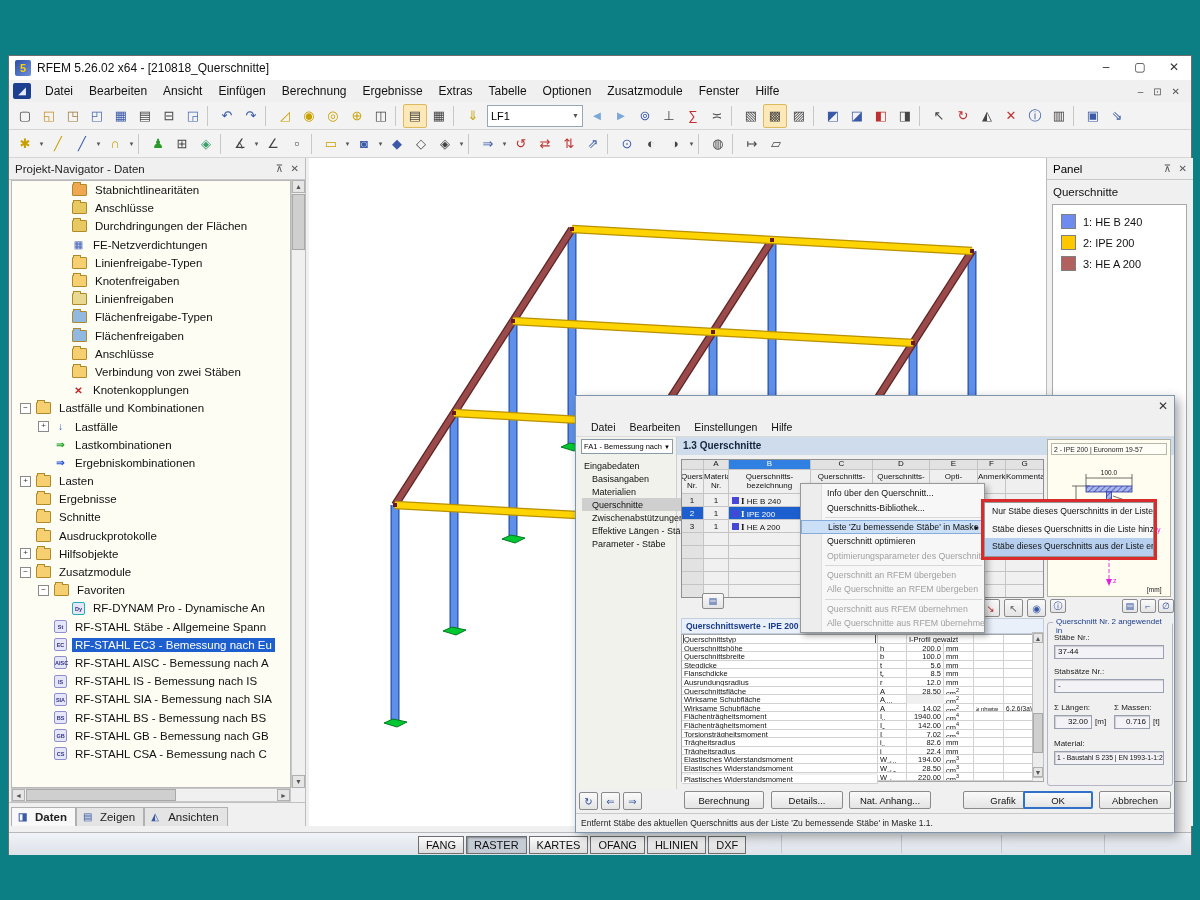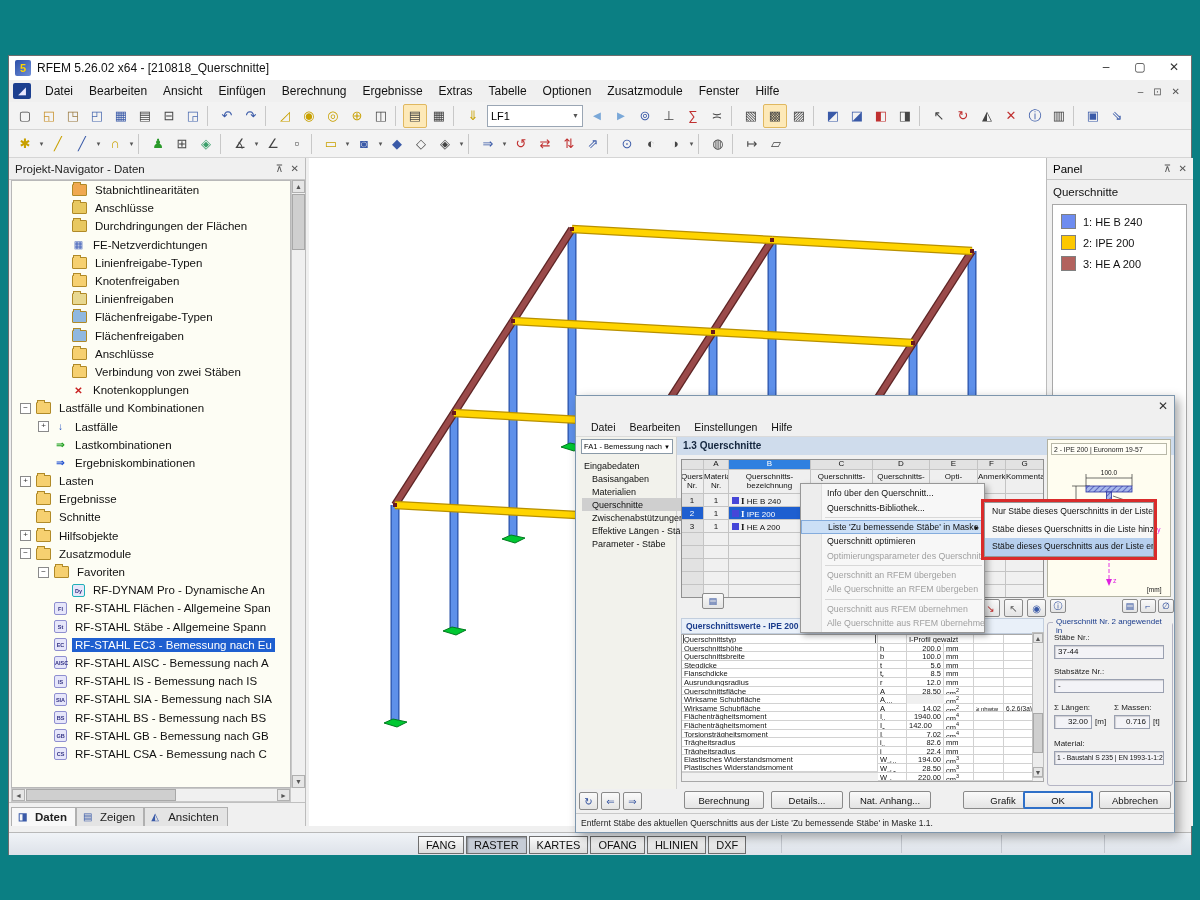--- a/index.html
+++ b/index.html
@@ -330,20 +330,25 @@
           <span style="width:24px;flex:0 0 auto;"></span>
           <span class="fol"></span>
           <span class="lbl">Ergebnisse</span>
         </div>
         <div class="trow">
           <span style="width:24px;flex:0 0 auto;"></span>
           <span class="fol"></span>
           <span class="lbl">Schnitte</span>
         </div>
         <div class="trow">
+          <span style="width:24px;flex:0 0 auto;"></span>
+          <span class="fol"></span>
+          <span class="lbl">Ausdruckprotokolle</span>
+        </div>
+        <div class="trow">
           <span class="exp" style="left:8px;">+</span>
           <span style="width:24px;flex:0 0 auto;"></span>
           <span class="fol"></span>
           <span class="lbl">Hilfsobjekte</span>
         </div>
         <div class="trow">
           <span class="exp" style="left:8px;">−</span>
           <span style="width:24px;flex:0 0 auto;"></span>
           <span class="fol"></span>
           <span class="lbl">Zusatzmodule</span>
@@ -351,25 +356,20 @@
         <div class="trow">
           <span class="exp" style="left:26px;">−</span>
           <span style="width:42px;flex:0 0 auto;"></span>
           <span class="fol"></span>
           <span class="lbl">Favoriten</span>
         </div>
         <div class="trow">
           <span style="width:60px;flex:0 0 auto;"></span>
           <span class="mod" style="border-color:#20b0b8">Dy</span>
           <span class="lbl">RF-DYNAM Pro - Dynamische An</span>
-        </div>
-        <div class="trow">
-          <span style="width:42px;flex:0 0 auto;"></span>
-          <span class="mod">Fl</span>
-          <span class="lbl">RF-STAHL Flächen - Allgemeine Span</span>
         </div>
         <div class="trow">
           <span style="width:42px;flex:0 0 auto;"></span>
           <span class="mod">St</span>
           <span class="lbl">RF-STAHL Stäbe - Allgemeine Spann</span>
         </div>
         <div class="trow">
           <span style="width:42px;flex:0 0 auto;"></span>
           <span class="mod">EC</span>
           <span class="lbl sel">RF-STAHL EC3 - Bemessung nach Eu</span>
@@ -846,21 +846,21 @@
         <div class="pc" style="left:292px;top:68.8px;width:30px;height:8.6px;text-align:left;padding:0 2px;"><span style="font-size:6px;">≥ ηhwtw</span></div>
         <div class="pc" style="left:322px;top:68.8px;width:29px;height:8.6px;text-align:left;padding:0 2px;"><span style="font-size:6.5px;">6.2.6(3a)</span></div>
         <div class="pc" style="left:0px;top:77.39999999999999px;width:196px;height:8.6px;text-align:left;padding:0 2px;"><span>Flächenträgheitsmoment</span></div>
         <div class="pc" style="left:196px;top:77.39999999999999px;width:29px;height:8.6px;text-align:left;padding:0 2px;">I<sub>y</sub></div>
         <div class="pc" style="left:225px;top:77.39999999999999px;width:37px;height:8.6px;text-align:right;padding:0 2px;">1940.00</div>
         <div class="pc" style="left:262px;top:77.39999999999999px;width:30px;height:8.6px;text-align:left;padding:0 2px;">cm<sup>4</sup></div>
         <div class="pc" style="left:292px;top:77.39999999999999px;width:30px;height:8.6px;text-align:left;padding:0 2px;"><span style="font-size:6px;"></span></div>
         <div class="pc" style="left:322px;top:77.39999999999999px;width:29px;height:8.6px;text-align:left;padding:0 2px;"><span style="font-size:6.5px;"></span></div>
         <div class="pc" style="left:0px;top:86px;width:196px;height:8.6px;text-align:left;padding:0 2px;"><span>Flächenträgheitsmoment</span></div>
         <div class="pc" style="left:196px;top:86px;width:29px;height:8.6px;text-align:left;padding:0 2px;">I<sub>z</sub></div>
-        <div class="pc" style="left:225px;top:86px;width:37px;height:8.6px;text-align:left;padding:0 2px;">142.00</div>
+        <div class="pc" style="left:225px;top:86px;width:37px;height:8.6px;text-align:right;padding:0 2px;">142.00</div>
         <div class="pc" style="left:262px;top:86px;width:30px;height:8.6px;text-align:left;padding:0 2px;">cm<sup>4</sup></div>
         <div class="pc" style="left:292px;top:86px;width:30px;height:8.6px;text-align:left;padding:0 2px;"><span style="font-size:6px;"></span></div>
         <div class="pc" style="left:322px;top:86px;width:29px;height:8.6px;text-align:left;padding:0 2px;"><span style="font-size:6.5px;"></span></div>
         <div class="pc" style="left:0px;top:94.6px;width:196px;height:8.6px;text-align:left;padding:0 2px;"><span>Torsionsträgheitsmoment</span></div>
         <div class="pc" style="left:196px;top:94.6px;width:29px;height:8.6px;text-align:left;padding:0 2px;">I<sub>t</sub></div>
         <div class="pc" style="left:225px;top:94.6px;width:37px;height:8.6px;text-align:right;padding:0 2px;">7.02</div>
         <div class="pc" style="left:262px;top:94.6px;width:30px;height:8.6px;text-align:left;padding:0 2px;">cm<sup>4</sup></div>
         <div class="pc" style="left:292px;top:94.6px;width:30px;height:8.6px;text-align:left;padding:0 2px;"><span style="font-size:6px;"></span></div>
         <div class="pc" style="left:322px;top:94.6px;width:29px;height:8.6px;text-align:left;padding:0 2px;"><span style="font-size:6.5px;"></span></div>
         <div class="pc" style="left:0px;top:103.19999999999999px;width:196px;height:8.6px;text-align:left;padding:0 2px;"><span>Trägheitsradius</span></div>
@@ -880,21 +880,21 @@
         <div class="pc" style="left:225px;top:120.39999999999999px;width:37px;height:8.6px;text-align:right;padding:0 2px;">194.00</div>
         <div class="pc" style="left:262px;top:120.39999999999999px;width:30px;height:8.6px;text-align:left;padding:0 2px;">cm<sup>3</sup></div>
         <div class="pc" style="left:292px;top:120.39999999999999px;width:30px;height:8.6px;text-align:left;padding:0 2px;"><span style="font-size:6px;"></span></div>
         <div class="pc" style="left:322px;top:120.39999999999999px;width:29px;height:8.6px;text-align:left;padding:0 2px;"><span style="font-size:6.5px;"></span></div>
         <div class="pc" style="left:0px;top:129px;width:196px;height:8.6px;text-align:left;padding:0 2px;"><span>Elastisches Widerstandsmoment</span></div>
         <div class="pc" style="left:196px;top:129px;width:29px;height:8.6px;text-align:left;padding:0 2px;">W<sub>el,z</sub></div>
         <div class="pc" style="left:225px;top:129px;width:37px;height:8.6px;text-align:right;padding:0 2px;">28.50</div>
         <div class="pc" style="left:262px;top:129px;width:30px;height:8.6px;text-align:left;padding:0 2px;">cm<sup>3</sup></div>
         <div class="pc" style="left:292px;top:129px;width:30px;height:8.6px;text-align:left;padding:0 2px;"><span style="font-size:6px;"></span></div>
         <div class="pc" style="left:322px;top:129px;width:29px;height:8.6px;text-align:left;padding:0 2px;"><span style="font-size:6.5px;"></span></div>
-        <div class="pc" style="left:0px;top:128px;width:196px;height:8.6px;text-align:left;padding:0 2px;"><span>Plastisches Widerstandsmoment</span></div>
+        <div class="pc" style="left:0px;top:140px;width:196px;height:8.6px;text-align:left;padding:0 2px;"><span>Plastisches Widerstandsmoment</span></div>
         <div class="pc" style="left:196px;top:137.6px;width:29px;height:8.6px;text-align:left;padding:0 2px;">W<sub>pl,y</sub></div>
         <div class="pc" style="left:225px;top:137.6px;width:37px;height:8.6px;text-align:right;padding:0 2px;">220.00</div>
         <div class="pc" style="left:262px;top:137.6px;width:30px;height:8.6px;text-align:left;padding:0 2px;">cm<sup>3</sup></div>
         <div class="pc" style="left:292px;top:137.6px;width:30px;height:8.6px;text-align:left;padding:0 2px;"><span style="font-size:6px;"></span></div>
         <div class="pc" style="left:322px;top:137.6px;width:29px;height:8.6px;text-align:left;padding:0 2px;"><span style="font-size:6.5px;"></span></div>
       </div>
     <div class="a" style="left:351px;top:14px;width:12px;height:146px;background:#ececec;border:1px solid #c0c0c0;box-sizing:border-box;">
       <div class="sbbtn a" style="left:0;top:0;width:10px;height:10px;line-height:9px;">▲</div>
       <div class="sbthumb a" style="left:0;top:80px;width:10px;height:40px;"></div>
       <div class="sbbtn a" style="left:0;bottom:0;width:10px;height:10px;line-height:9px;">▼</div>

